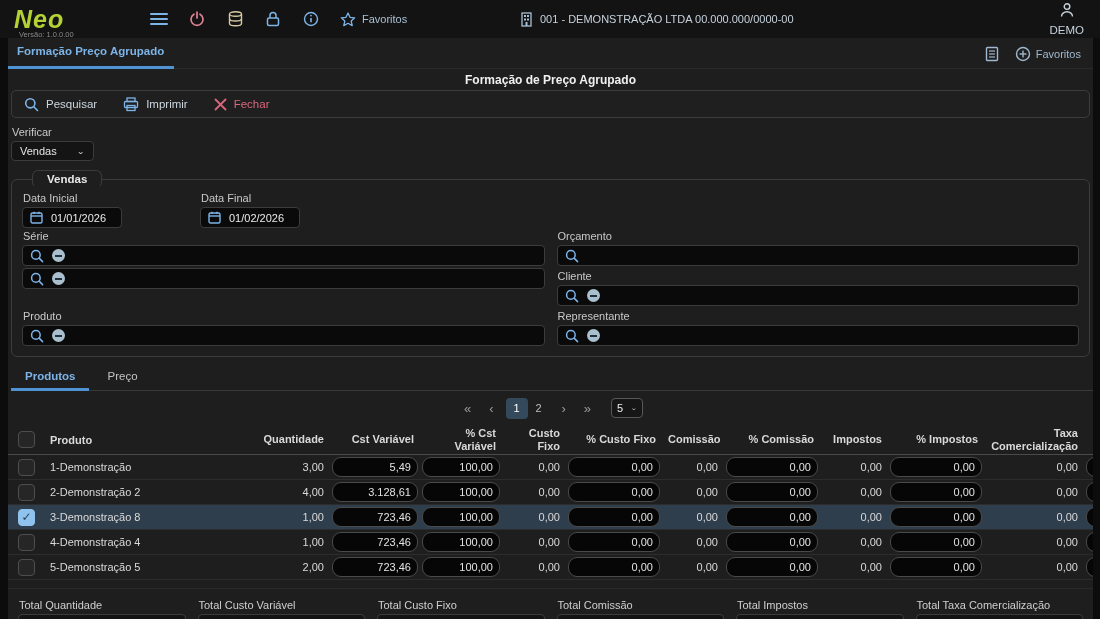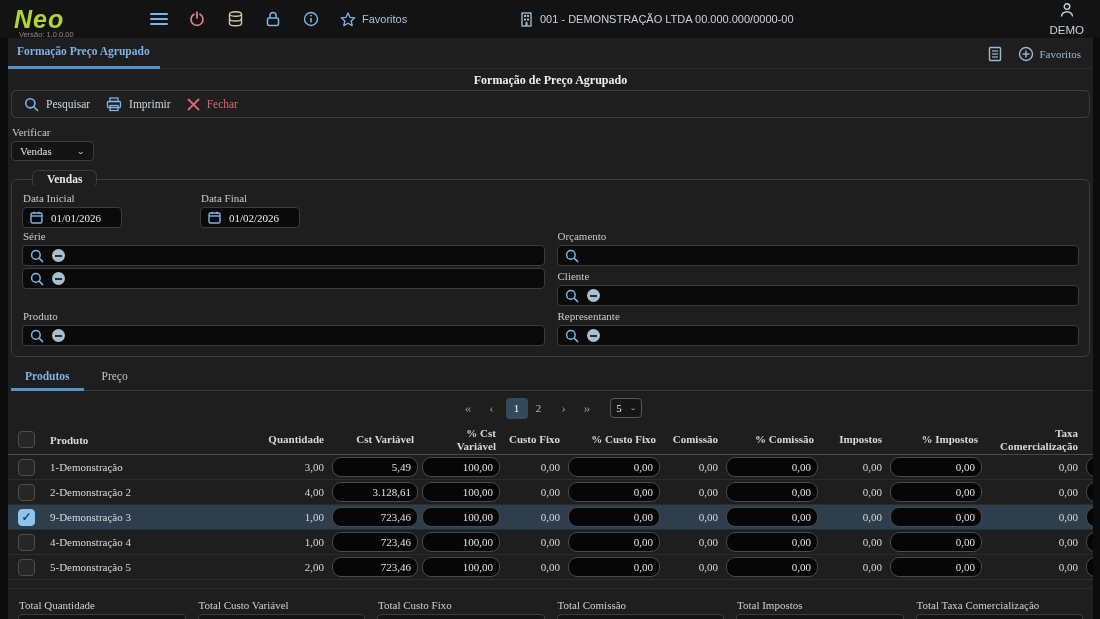--- a/index.html
+++ b/index.html
@@ -16,32 +16,32 @@
   }
   .logo-wrap { position:relative; width:118px; }
   .logo { font-size:25px; font-weight:bold; color:#b3d335; letter-spacing:1px; line-height:22px; font-style:italic; }
   .version { font-size:7.5px; color:#8a8a8a; position:absolute; top:22px; left:5px; white-space:nowrap; }
   .tb-icons { display:flex; align-items:center; gap:20px; }
   .tb-ic { width:18px; height:18px; display:inline-flex; align-items:center; justify-content:center; cursor:pointer; }
   .fav-link { display:flex; align-items:center; gap:6px; color:#a9c0d4; cursor:pointer; }
   .tb-center { position:absolute; left:520px; display:flex; align-items:center; gap:7px; color:#c7d2dc; font-size:11px; }
   .tb-right { position:absolute; right:16px; display:flex; align-items:center; gap:6px; color:#c7d2dc; font-size:11.5px;flex-direction:column; }
   
-  .content { margin:0 7px 0 8px; background:#1e1e1e; height:581px; position:relative;font-family:Liberation Serif, serif; }
+  .content { margin:0 7px 0 8px; background:#1e1e1e; height:581px; position:relative; }
   
   .tabstrip { display:flex; align-items:flex-start; justify-content:space-between; border-bottom:1px solid #2a2a2a; height:31px; }
   .wintab { padding:7px 10px 0 9px; color:#7db4e8; font-weight:bold; font-size:11.5px; position:relative; height:31px; cursor:pointer; }
   .wintab::after { content:""; position:absolute; left:0; right:0; bottom:0; height:3px; background:#4f93d2; }
   .strip-right { display:flex; align-items:center; gap:16px; padding:8px 12px 0 0; }
   .strip-right .ic { cursor:pointer; display:inline-flex; align-items:center; gap:5px; color:#9fb8cf; }
   .page-title { text-align:center; font-weight:bold; font-size:12px; color:#f0f0f0; padding-top:4px; height:17px; }
   
   .toolbar {
     margin:4px 3px 0 3px; border:1px solid #3c3c3c; border-radius:5px;
-    height:28px; display:flex; align-items:center; gap:16px; padding:0 12px; background:#1f1f1f;
+    height:28px; display:flex; align-items:center; gap:26px; padding:0 12px; background:#1f1f1f;
   }
   .tool-btn { display:flex; align-items:center; gap:7px; color:#ccd6df; cursor:pointer; font-size:11.5px; }
   .tool-btn.close { color:#d9677d; }
   
   .filters { padding:6px 3px 0 3px; }
   .lbl { color:#c9c9c9; font-size:11px; margin:2px 0 3px 1px; }
   .select-box {
     width:83px; height:20px; background:#141414; border:1px solid #3c3c3c; border-radius:4px;
     display:flex; align-items:center; justify-content:space-between; padding:0 8px; color:#e4e4e4; cursor:pointer;
   }
@@ -404,21 +404,21 @@
           <div class="cell-in">0,00</div>
           <div class="cell num">0,00</div>
           <div class="cell-in">0,00</div>
           <div class="cell num">0,00</div>
           <div class="cell-in">0,00</div>
           <div class="cell num">0,00</div>
           <div class="cell-in"></div>
         </div>
         <div class="trow selected">
           <span class="cbox checked">✓</span>
-          <div class="cell prod">9-Demonstração 3</div>
+          <div class="cell prod">3-Demonstração 8</div>
           <div class="cell num">1,00</div>
           <div class="cell-in">723,46</div>
           <div class="cell-in">100,00</div>
           <div class="cell num">0,00</div>
           <div class="cell-in">0,00</div>
           <div class="cell num">0,00</div>
           <div class="cell-in">0,00</div>
           <div class="cell num">0,00</div>
           <div class="cell-in">0,00</div>
           <div class="cell num">0,00</div>

